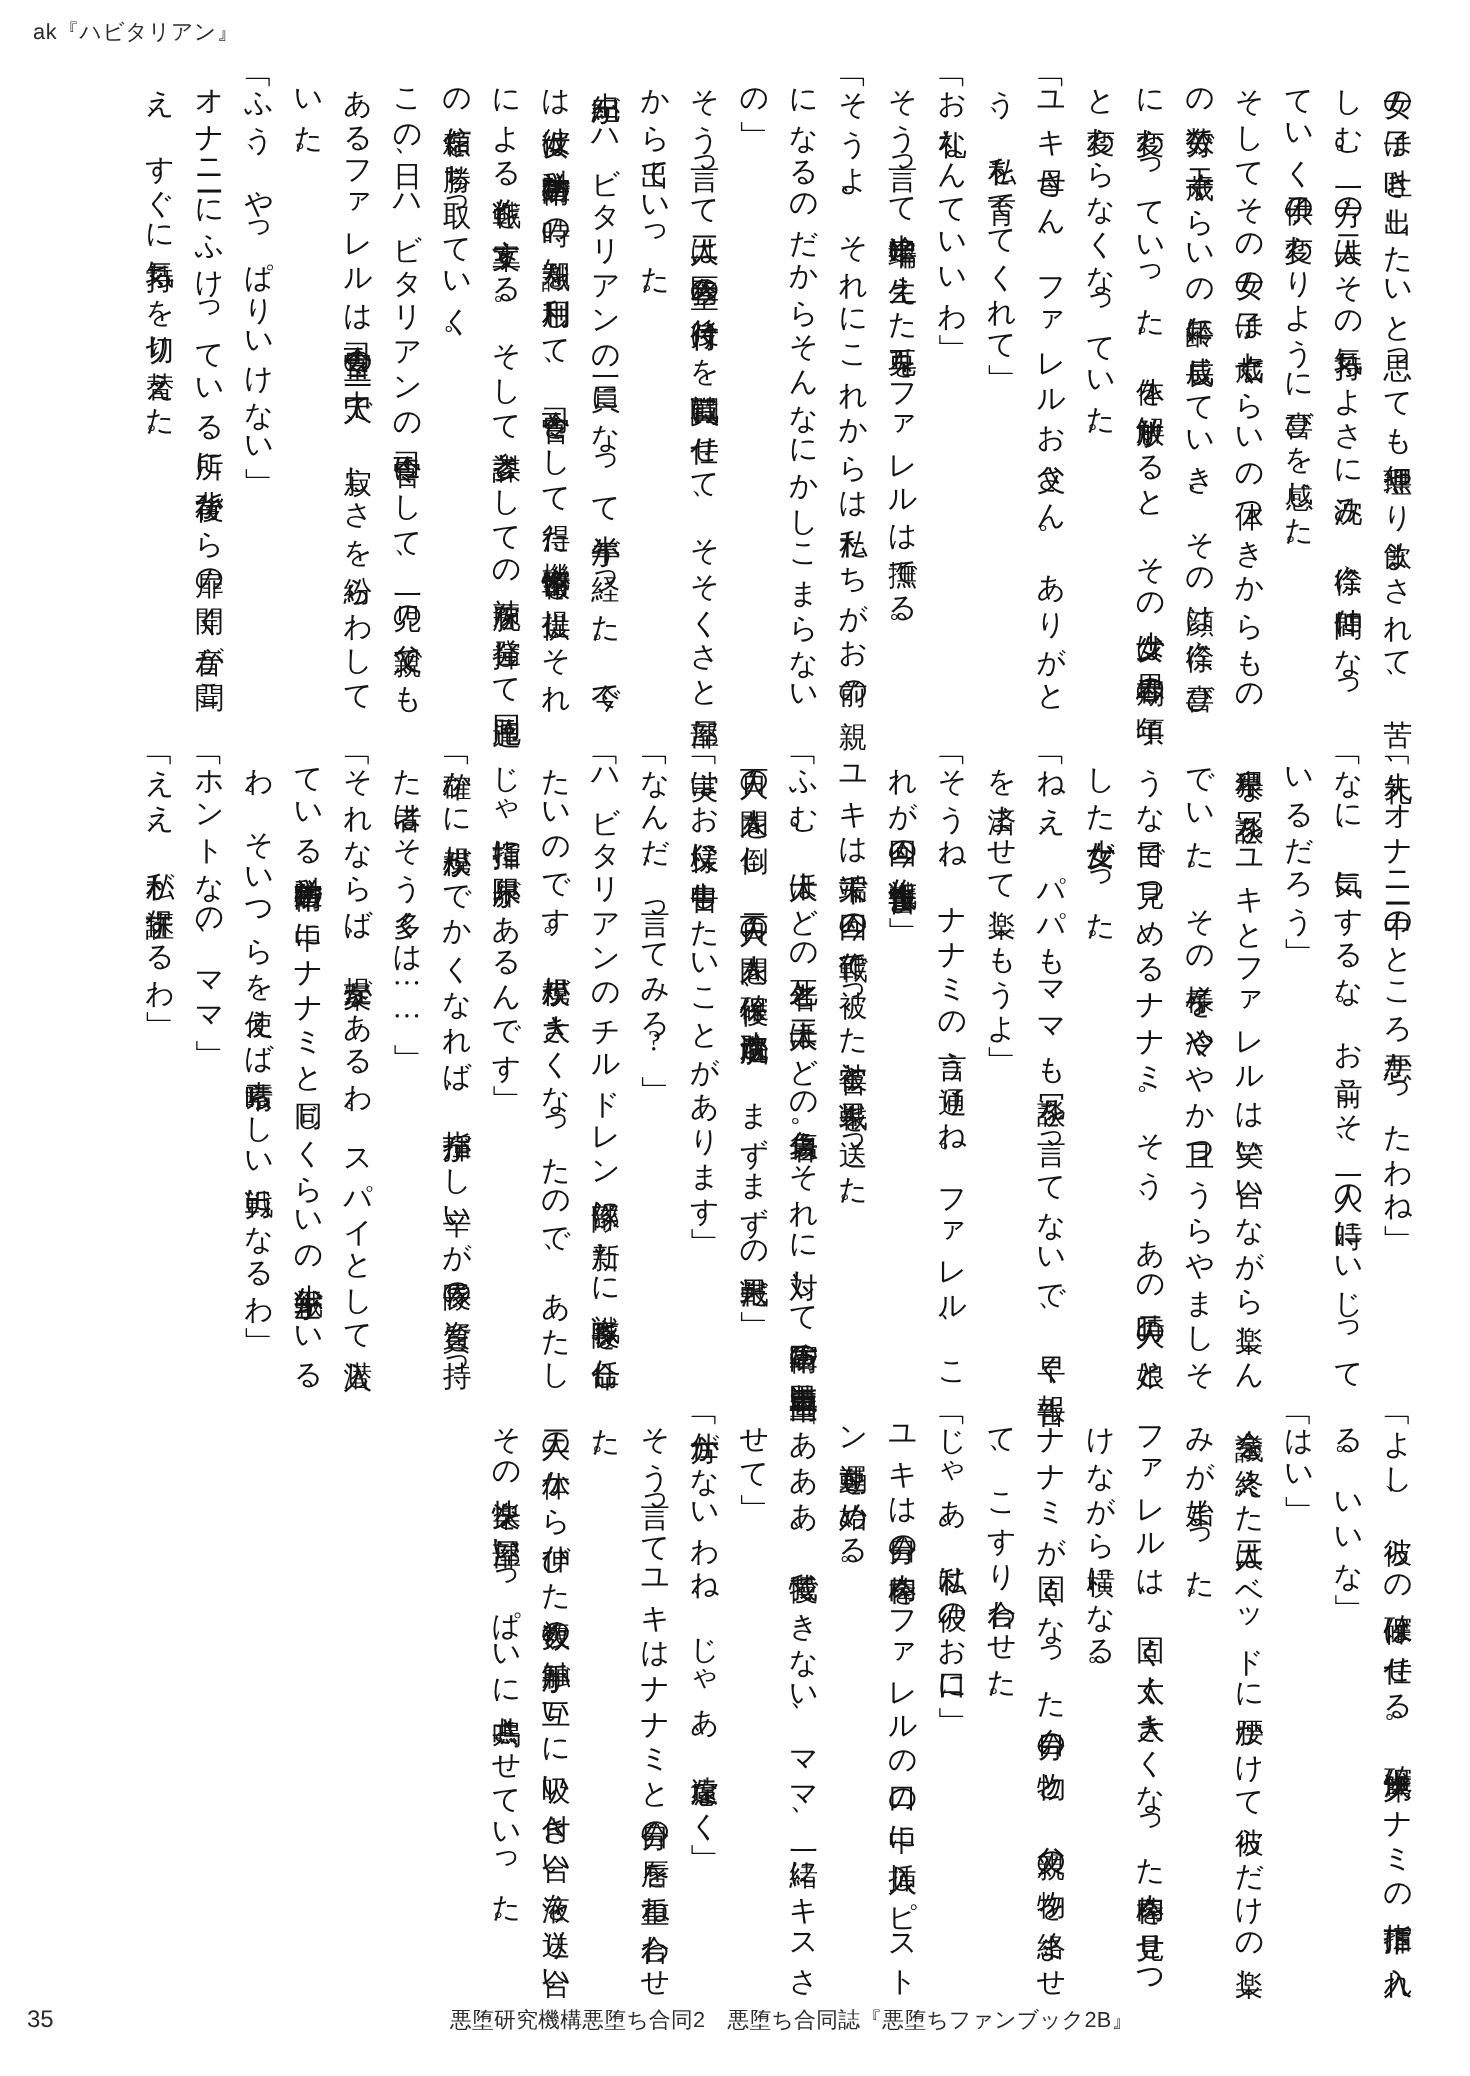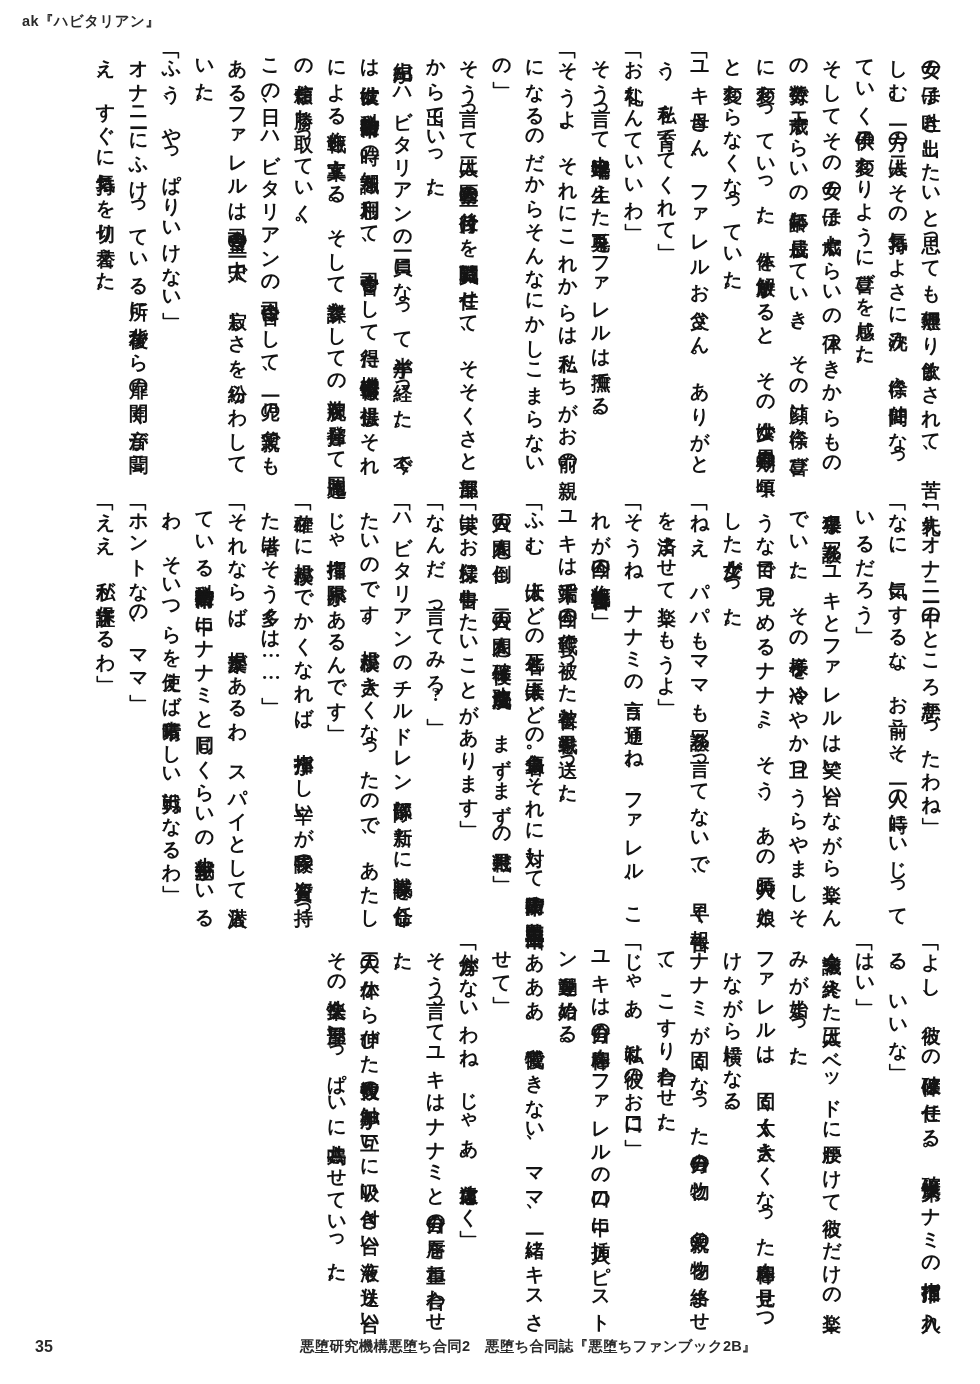--- a/index.html
+++ b/index.html
@@ -11,21 +11,20 @@
   body {
     font-family: "Liberation Serif", "DejaVu Serif", serif;
     color: #1b1b1b;
   }
   #page {
     position: relative;
     width: 980px;
     height: 1384px;
     background: #ffffff;
     overflow: hidden;
-    font-weight: bold;
   }
 
   
   .running-head {
     position: absolute;
     top: 12px;
     left: 22px;
     font-family: "Liberation Sans", "DejaVu Sans", sans-serif;
     font-size: 14.5px;
     letter-spacing: 0.4px;
@@ -73,21 +72,21 @@
     top: 938px;
     right: 32px;
     height: 385px;
     width: 630px;
   }
 
   
   .folio {
     position: absolute;
     bottom: 28px;
-    left: 35px;
+    left: 18px;
     font-family: "Liberation Sans", "DejaVu Sans", sans-serif;
     font-size: 16px;
     color: #2a2a2a;
   }
   .colophon {
     position: absolute;
     bottom: 28px;
     left: 300px;
     font-family: "Liberation Sans", "DejaVu Sans", sans-serif;
     font-size: 14.5px;

